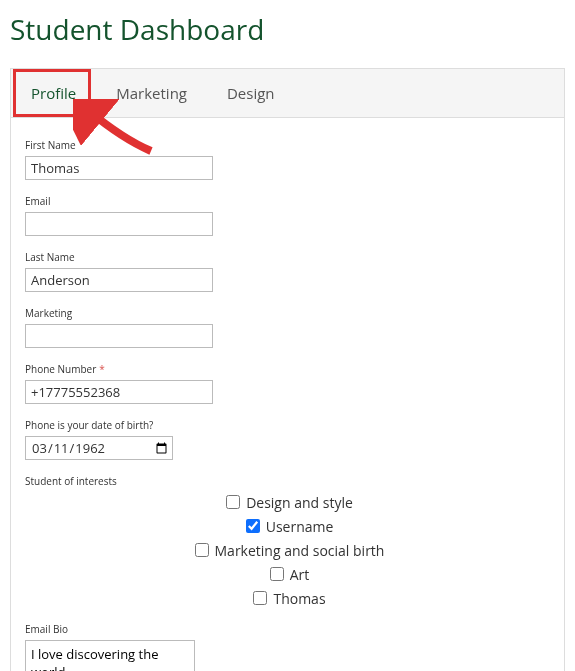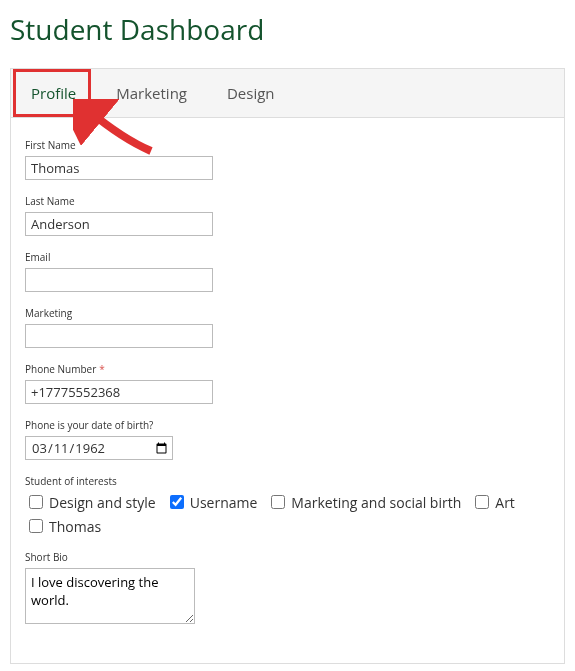--- a/index.html
+++ b/index.html
@@ -80,20 +80,21 @@
   .blurred {
     background: linear-gradient(90deg,#e8e8e8,#f4f4f4,#e8e8e8,#f0f0f0);
     color: transparent;
   }
   .checks {
     display: flex;
     flex-wrap: wrap;
     gap: 4px 10px;
     font-size: 14px;
     align-items: center;
+    flex-direction: column;
   }
   .check-item {
     display: inline-flex;
     align-items: center;
     gap: 3px;
     white-space: nowrap;
   }
   .check-item input {
     width: 14px;
     height: 14px;
@@ -133,27 +134,27 @@
   </div>
 
   <div class="form-area">
 
     <div class="field">
       <span class="flabel">First Name</span>
       <input type="text" value="Thomas" style="">
     </div>
 
     <div class="field">
+      <span class="flabel">Email</span>
+      <input type="text" class="blurred" value="" style="">
+    </div>
+
+    <div class="field">
       <span class="flabel">Last Name</span>
       <input type="text" value="Anderson" style="">
-    </div>
-
-    <div class="field">
-      <span class="flabel">Email</span>
-      <input type="text" class="blurred" value="" style="">
     </div>
 
     <div class="field">
       <span class="flabel">Marketing</span>
       <input type="text" class="blurred" value="" style="">
     </div>
 
     <div class="field">
       <span class="flabel">
         <span>Phone Number</span><span class="req">*</span>
@@ -186,18 +187,18 @@
             <span>Art</span>
           </label>
           <label class="check-item">
             <input type="checkbox" style="">
             <span>Thomas</span>
           </label>
         </div>
     </div>
 
     <div class="field">
-      <span class="flabel">Short Bio</span>
+      <span class="flabel">Email Bio</span>
       <textarea style="">I love discovering the world.</textarea>
     </div>
 
   </div>
 </div>
 
 </body></html>

